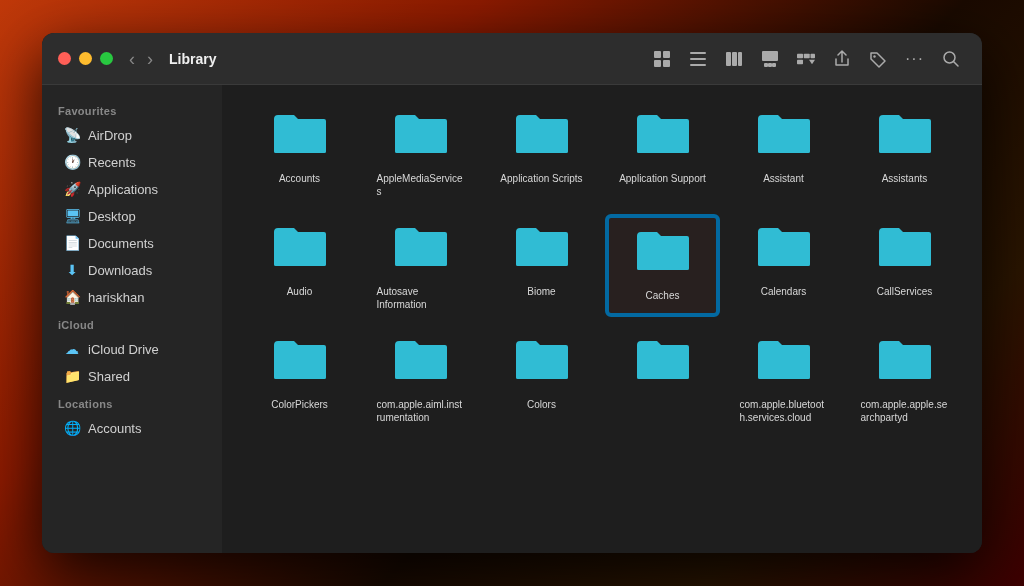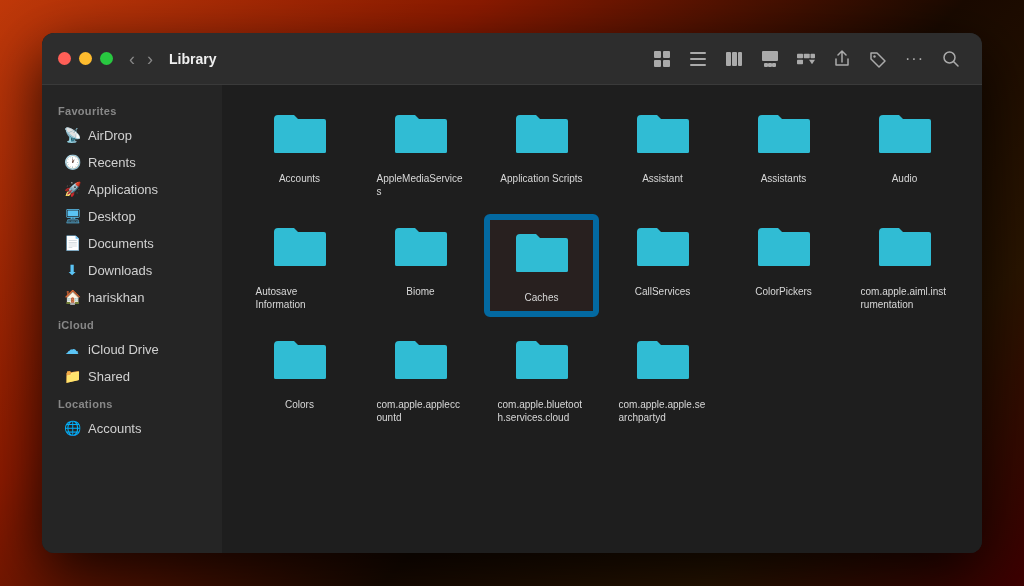--- a/index.html
+++ b/index.html
@@ -150,21 +150,21 @@
       display: flex;
       flex-direction: column;
       align-items: center;
       gap: 5px;
       padding: 8px 4px 6px;
       border-radius: 8px;
       cursor: pointer;
       min-width: 0;
     }
     .folder-item.selected {
-      border: 6px solid #0369a1;
+      border: 4px solid #0369a1;
       border-radius: 6px;
       background: rgba(231,76,60,0.05);
     }
     .folder-icon {
       width: 56px;
       height: 46px;
       flex-shrink: 0;
     }
     .folder-name {
       font-size: 10px;
@@ -328,20 +328,28 @@
     <path d="M2 14 Q2 12 4 12 L52 12 Q54 12 54 14 L54 42 Q54 44 52 44 L4 44 Q2 44 2 42 L2 14 Z" fill="#30bcd4"></path>
   </svg>
             <span class="folder-name">Application Scripts</span>
           </div>
           <div class="folder-item">
             <svg viewBox="0 0 56 46" class="folder-icon">
     <path d="M2 10 Q2 6 6 6 L22 6 L26 10 L52 10 Q54 10 54 12 L54 42 Q54 44 52 44 L4 44 Q2 44 2 42 Z" fill="#30bcd4"></path>
     <path d="M2 16 L54 16 L54 42 Q54 44 52 44 L4 44 Q2 44 2 42 Z" fill="#1a9fb5" opacity="0.4"></path>
     <path d="M2 14 Q2 12 4 12 L52 12 Q54 12 54 14 L54 42 Q54 44 52 44 L4 44 Q2 44 2 42 L2 14 Z" fill="#30bcd4"></path>
   </svg>
+            <span class="folder-name">Application Support</span>
+          </div>
+          <div class="folder-item">
+            <svg viewBox="0 0 56 46" class="folder-icon">
+    <path d="M2 10 Q2 6 6 6 L22 6 L26 10 L52 10 Q54 10 54 12 L54 42 Q54 44 52 44 L4 44 Q2 44 2 42 Z" fill="#30bcd4"></path>
+    <path d="M2 16 L54 16 L54 42 Q54 44 52 44 L4 44 Q2 44 2 42 Z" fill="#1a9fb5" opacity="0.4"></path>
+    <path d="M2 14 Q2 12 4 12 L52 12 Q54 12 54 14 L54 42 Q54 44 52 44 L4 44 Q2 44 2 42 L2 14 Z" fill="#30bcd4"></path>
+  </svg>
             <span class="folder-name">Assistant</span>
           </div>
           <div class="folder-item">
             <svg viewBox="0 0 56 46" class="folder-icon">
     <path d="M2 10 Q2 6 6 6 L22 6 L26 10 L52 10 Q54 10 54 12 L54 42 Q54 44 52 44 L4 44 Q2 44 2 42 Z" fill="#30bcd4"></path>
     <path d="M2 16 L54 16 L54 42 Q54 44 52 44 L4 44 Q2 44 2 42 Z" fill="#1a9fb5" opacity="0.4"></path>
     <path d="M2 14 Q2 12 4 12 L52 12 Q54 12 54 14 L54 42 Q54 44 52 44 L4 44 Q2 44 2 42 L2 14 Z" fill="#30bcd4"></path>
   </svg>
             <span class="folder-name">Assistants</span>
           </div>
@@ -376,20 +384,28 @@
     <path d="M2 14 Q2 12 4 12 L52 12 Q54 12 54 14 L54 42 Q54 44 52 44 L4 44 Q2 44 2 42 L2 14 Z" fill="#30bcd4"></path>
   </svg>
             <span class="folder-name">Caches</span>
           </div>
           <div class="folder-item">
             <svg viewBox="0 0 56 46" class="folder-icon">
     <path d="M2 10 Q2 6 6 6 L22 6 L26 10 L52 10 Q54 10 54 12 L54 42 Q54 44 52 44 L4 44 Q2 44 2 42 Z" fill="#30bcd4"></path>
     <path d="M2 16 L54 16 L54 42 Q54 44 52 44 L4 44 Q2 44 2 42 Z" fill="#1a9fb5" opacity="0.4"></path>
     <path d="M2 14 Q2 12 4 12 L52 12 Q54 12 54 14 L54 42 Q54 44 52 44 L4 44 Q2 44 2 42 L2 14 Z" fill="#30bcd4"></path>
   </svg>
+            <span class="folder-name">Calendars</span>
+          </div>
+          <div class="folder-item">
+            <svg viewBox="0 0 56 46" class="folder-icon">
+    <path d="M2 10 Q2 6 6 6 L22 6 L26 10 L52 10 Q54 10 54 12 L54 42 Q54 44 52 44 L4 44 Q2 44 2 42 Z" fill="#30bcd4"></path>
+    <path d="M2 16 L54 16 L54 42 Q54 44 52 44 L4 44 Q2 44 2 42 Z" fill="#1a9fb5" opacity="0.4"></path>
+    <path d="M2 14 Q2 12 4 12 L52 12 Q54 12 54 14 L54 42 Q54 44 52 44 L4 44 Q2 44 2 42 L2 14 Z" fill="#30bcd4"></path>
+  </svg>
             <span class="folder-name">CallServices</span>
           </div>
           <div class="folder-item">
             <svg viewBox="0 0 56 46" class="folder-icon">
     <path d="M2 10 Q2 6 6 6 L22 6 L26 10 L52 10 Q54 10 54 12 L54 42 Q54 44 52 44 L4 44 Q2 44 2 42 Z" fill="#30bcd4"></path>
     <path d="M2 16 L54 16 L54 42 Q54 44 52 44 L4 44 Q2 44 2 42 Z" fill="#1a9fb5" opacity="0.4"></path>
     <path d="M2 14 Q2 12 4 12 L52 12 Q54 12 54 14 L54 42 Q54 44 52 44 L4 44 Q2 44 2 42 L2 14 Z" fill="#30bcd4"></path>
   </svg>
             <span class="folder-name">ColorPickers</span>
           </div>
@@ -408,21 +424,20 @@
     <path d="M2 14 Q2 12 4 12 L52 12 Q54 12 54 14 L54 42 Q54 44 52 44 L4 44 Q2 44 2 42 L2 14 Z" fill="#30bcd4"></path>
   </svg>
             <span class="folder-name">Colors</span>
           </div>
           <div class="folder-item">
             <svg viewBox="0 0 56 46" class="folder-icon">
     <path d="M2 10 Q2 6 6 6 L22 6 L26 10 L52 10 Q54 10 54 12 L54 42 Q54 44 52 44 L4 44 Q2 44 2 42 Z" fill="#30bcd4"></path>
     <path d="M2 16 L54 16 L54 42 Q54 44 52 44 L4 44 Q2 44 2 42 Z" fill="#1a9fb5" opacity="0.4"></path>
     <path d="M2 14 Q2 12 4 12 L52 12 Q54 12 54 14 L54 42 Q54 44 52 44 L4 44 Q2 44 2 42 L2 14 Z" fill="#30bcd4"></path>
   </svg>
-            <span class="folder-name">com.apple.appleccountd</span>
           </div>
           <div class="folder-item">
             <svg viewBox="0 0 56 46" class="folder-icon">
     <path d="M2 10 Q2 6 6 6 L22 6 L26 10 L52 10 Q54 10 54 12 L54 42 Q54 44 52 44 L4 44 Q2 44 2 42 Z" fill="#30bcd4"></path>
     <path d="M2 16 L54 16 L54 42 Q54 44 52 44 L4 44 Q2 44 2 42 Z" fill="#1a9fb5" opacity="0.4"></path>
     <path d="M2 14 Q2 12 4 12 L52 12 Q54 12 54 14 L54 42 Q54 44 52 44 L4 44 Q2 44 2 42 L2 14 Z" fill="#30bcd4"></path>
   </svg>
             <span class="folder-name">com.apple.bluetooth.services.cloud</span>
           </div>
           <div class="folder-item">

